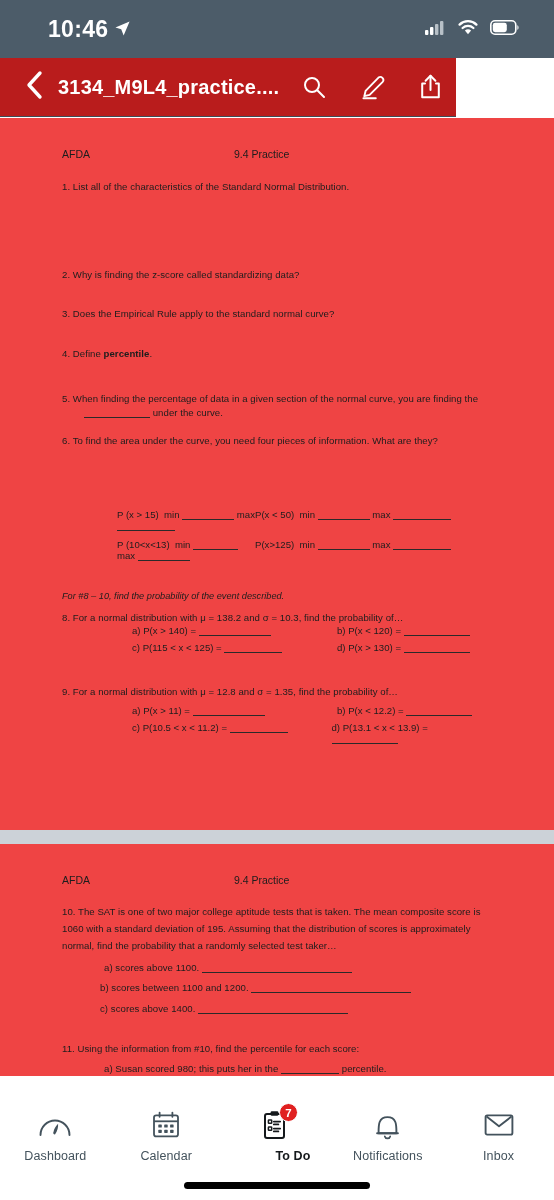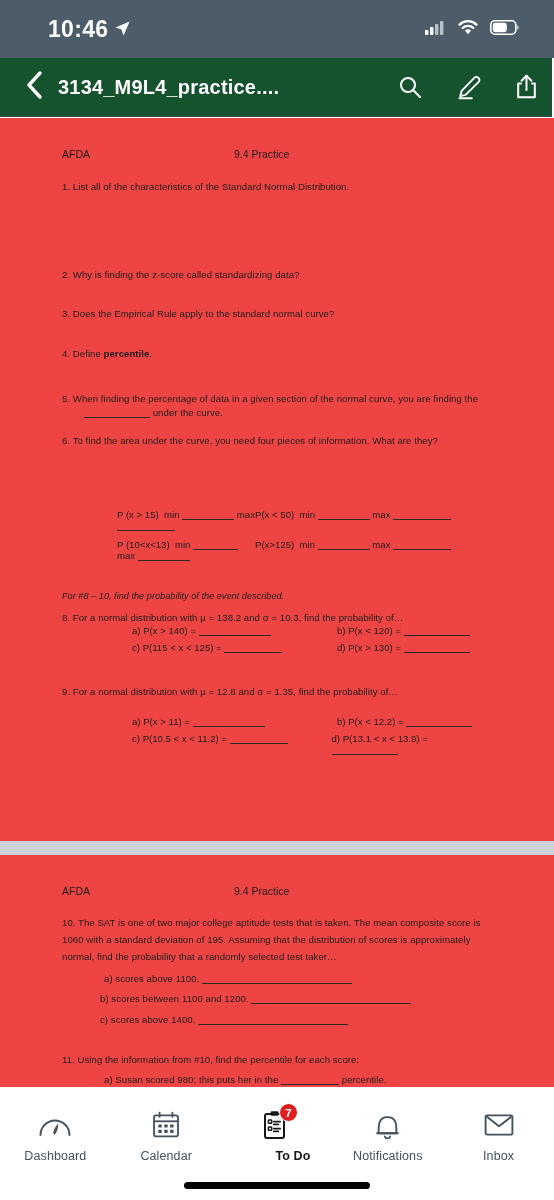--- a/index.html
+++ b/index.html
@@ -17,22 +17,22 @@
     background:#4c5c69; display:flex; align-items:center;
     padding:0 34px 0 48px;
   }
   .clock{ color:#fff; font-size:23px; font-weight:bold; letter-spacing:.3px;
           display:flex; align-items:center; gap:6px; }
   .loc-arrow{ display:inline-block; }
   .status-right{ margin-left:auto; display:flex; align-items:center; gap:11px; }
 
   
   .navbar{
-    position:absolute; top:58px; left:0; width:552px; height:59px;
-    background:#14532d; display:flex; align-items:center;
+    position:absolute; top:58px; left:0; width:456px; height:59px;
+    background:#b91c1c; display:flex; align-items:center;
     padding:0 12px 0 14px; border-bottom:1px solid #3e4c57;
   }
   .back-btn{ width:42px; height:42px; display:flex; align-items:center; justify-content:center; }
   .doc-title{
     color:#fff; font-size:20px; font-weight:bold; letter-spacing:.2px;
     margin-left:2px; white-space:nowrap; overflow:hidden;
   }
   .nav-actions{ margin-left:auto; display:flex; align-items:center; gap:30px; }
   .nav-ic{ width:28px; height:28px; display:flex; align-items:center; justify-content:center; }
 
@@ -231,21 +231,21 @@
         <div class="pa"><span>a)  P(x &gt; 140) =</span> <span class="ul u72"></span></div>
         <div><span>b)  P(x &lt; 120) =</span> <span class="ul u66"></span></div>
       </div>
       <div class="pline" style="margin-top:6px">
         <div class="pa"><span>c)  P(115 &lt; x &lt; 125) =</span> <span class="ul u58"></span></div>
         <div><span>d)  P(x &gt; 130) =</span> <span class="ul u66"></span></div>
       </div>
 
       <div style="height:32px"></div>
       <div class="q ind1">9.  For a normal distribution with μ = 12.8 and σ = 1.35, find the probability of…</div>
-      <div class="pline" style="margin-top:18px">
+      <div class="pline" style="margin-top:7px">
         <div class="pa"><span>a)  P(x &gt; 11) =</span> <span class="ul u72"></span></div>
         <div><span>b)  P(x &lt; 12.2) =</span> <span class="ul u66"></span></div>
       </div>
       <div class="pline" style="margin-top:6px">
         <div class="pa"><span>c)  P(10.5 &lt; x &lt; 11.2) =</span> <span class="ul u58"></span></div>
         <div><span>d)  P(13.1 &lt; x &lt; 13.9) =</span> <span class="ul u66"></span></div>
       </div>
 
       <div style="height:86px"></div>
     </div>

